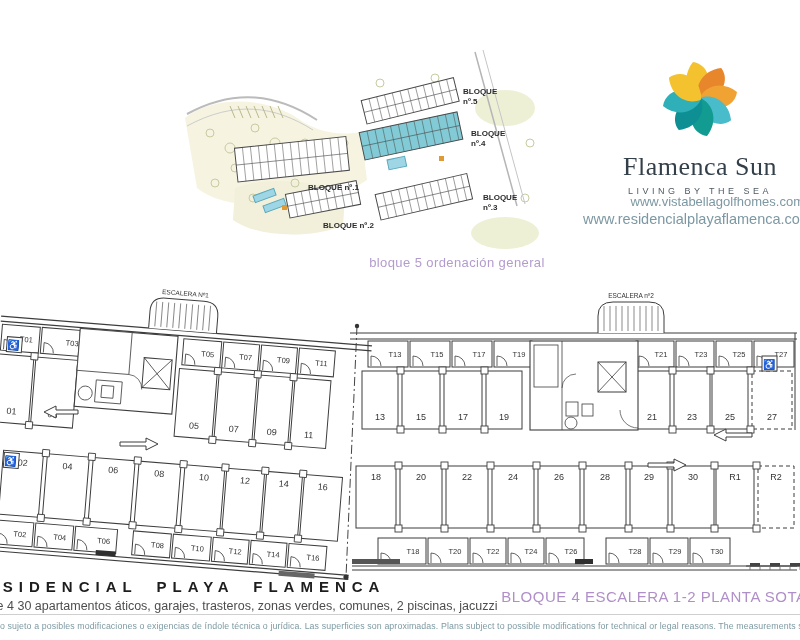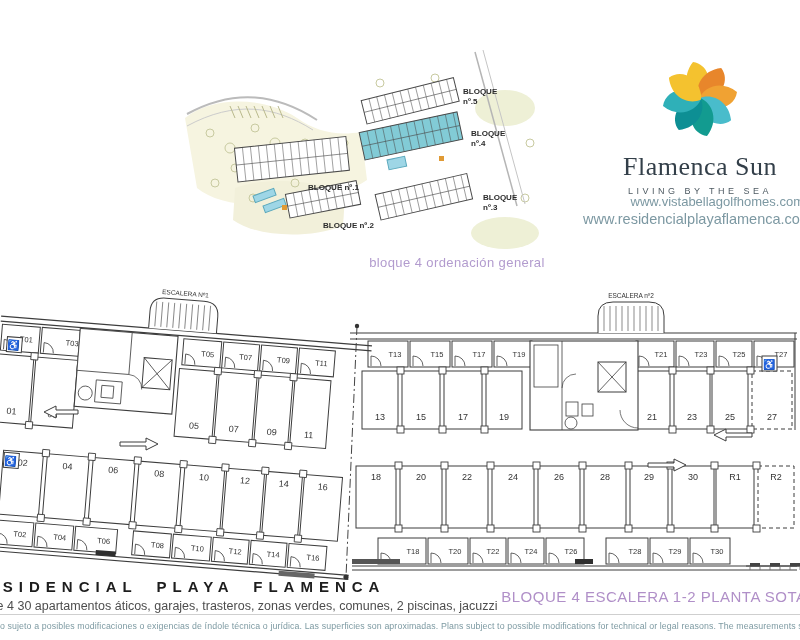--- a/index.html
+++ b/index.html
@@ -146,21 +146,21 @@
     <text x="288" y="46" font-size="8" text-anchor="start" fill="#2b2b2b" font-weight="bold">BLOQUE</text>
     <text x="288" y="56" font-size="8" text-anchor="start" fill="#2b2b2b" font-weight="bold">nº.5</text>
     <text x="296" y="88" font-size="8" text-anchor="start" fill="#2b2b2b" font-weight="bold">BLOQUE</text>
     <text x="296" y="98" font-size="8" text-anchor="start" fill="#2b2b2b" font-weight="bold">nº.4</text>
     <text x="308" y="152" font-size="8" text-anchor="start" fill="#2b2b2b" font-weight="bold">BLOQUE</text>
     <text x="308" y="162" font-size="8" text-anchor="start" fill="#2b2b2b" font-weight="bold">nº.3</text>
     <text x="133" y="142" font-size="8" text-anchor="start" fill="#2b2b2b" font-weight="bold">BLOQUE nº.1</text>
     <text x="148" y="180" font-size="8" text-anchor="start" fill="#2b2b2b" font-weight="bold">BLOQUE nº.2</text>
   </svg>
 
-<div id="caption" class="abs" style="color: rgb(178, 155, 206);">bloque 4 ordenación general</div>
+<div id="caption" class="abs" style="color: rgb(178, 155, 206);">bloque 5 ordenación general</div>
 
 <div id="logo-wrap" class="abs">
   <svg id="sunswirl" width="94" height="94" viewBox="0 0 94 94">
       <g transform="translate(47,49) rotate(0)">
         <path d="M0 1 C -13 -4 -19 -22 -7 -37 C 8 -35 13 -17 6 -6 C 4 -2 2 0 0 1 Z" fill="#F4C22F"></path>
       </g>
       <g transform="translate(47,49) rotate(45)">
         <path d="M0 1 C -13 -4 -19 -22 -7 -37 C 8 -35 13 -17 6 -6 C 4 -2 2 0 0 1 Z" fill="#E8862B"></path>
       </g>
       <g transform="translate(47,49) rotate(90)">

